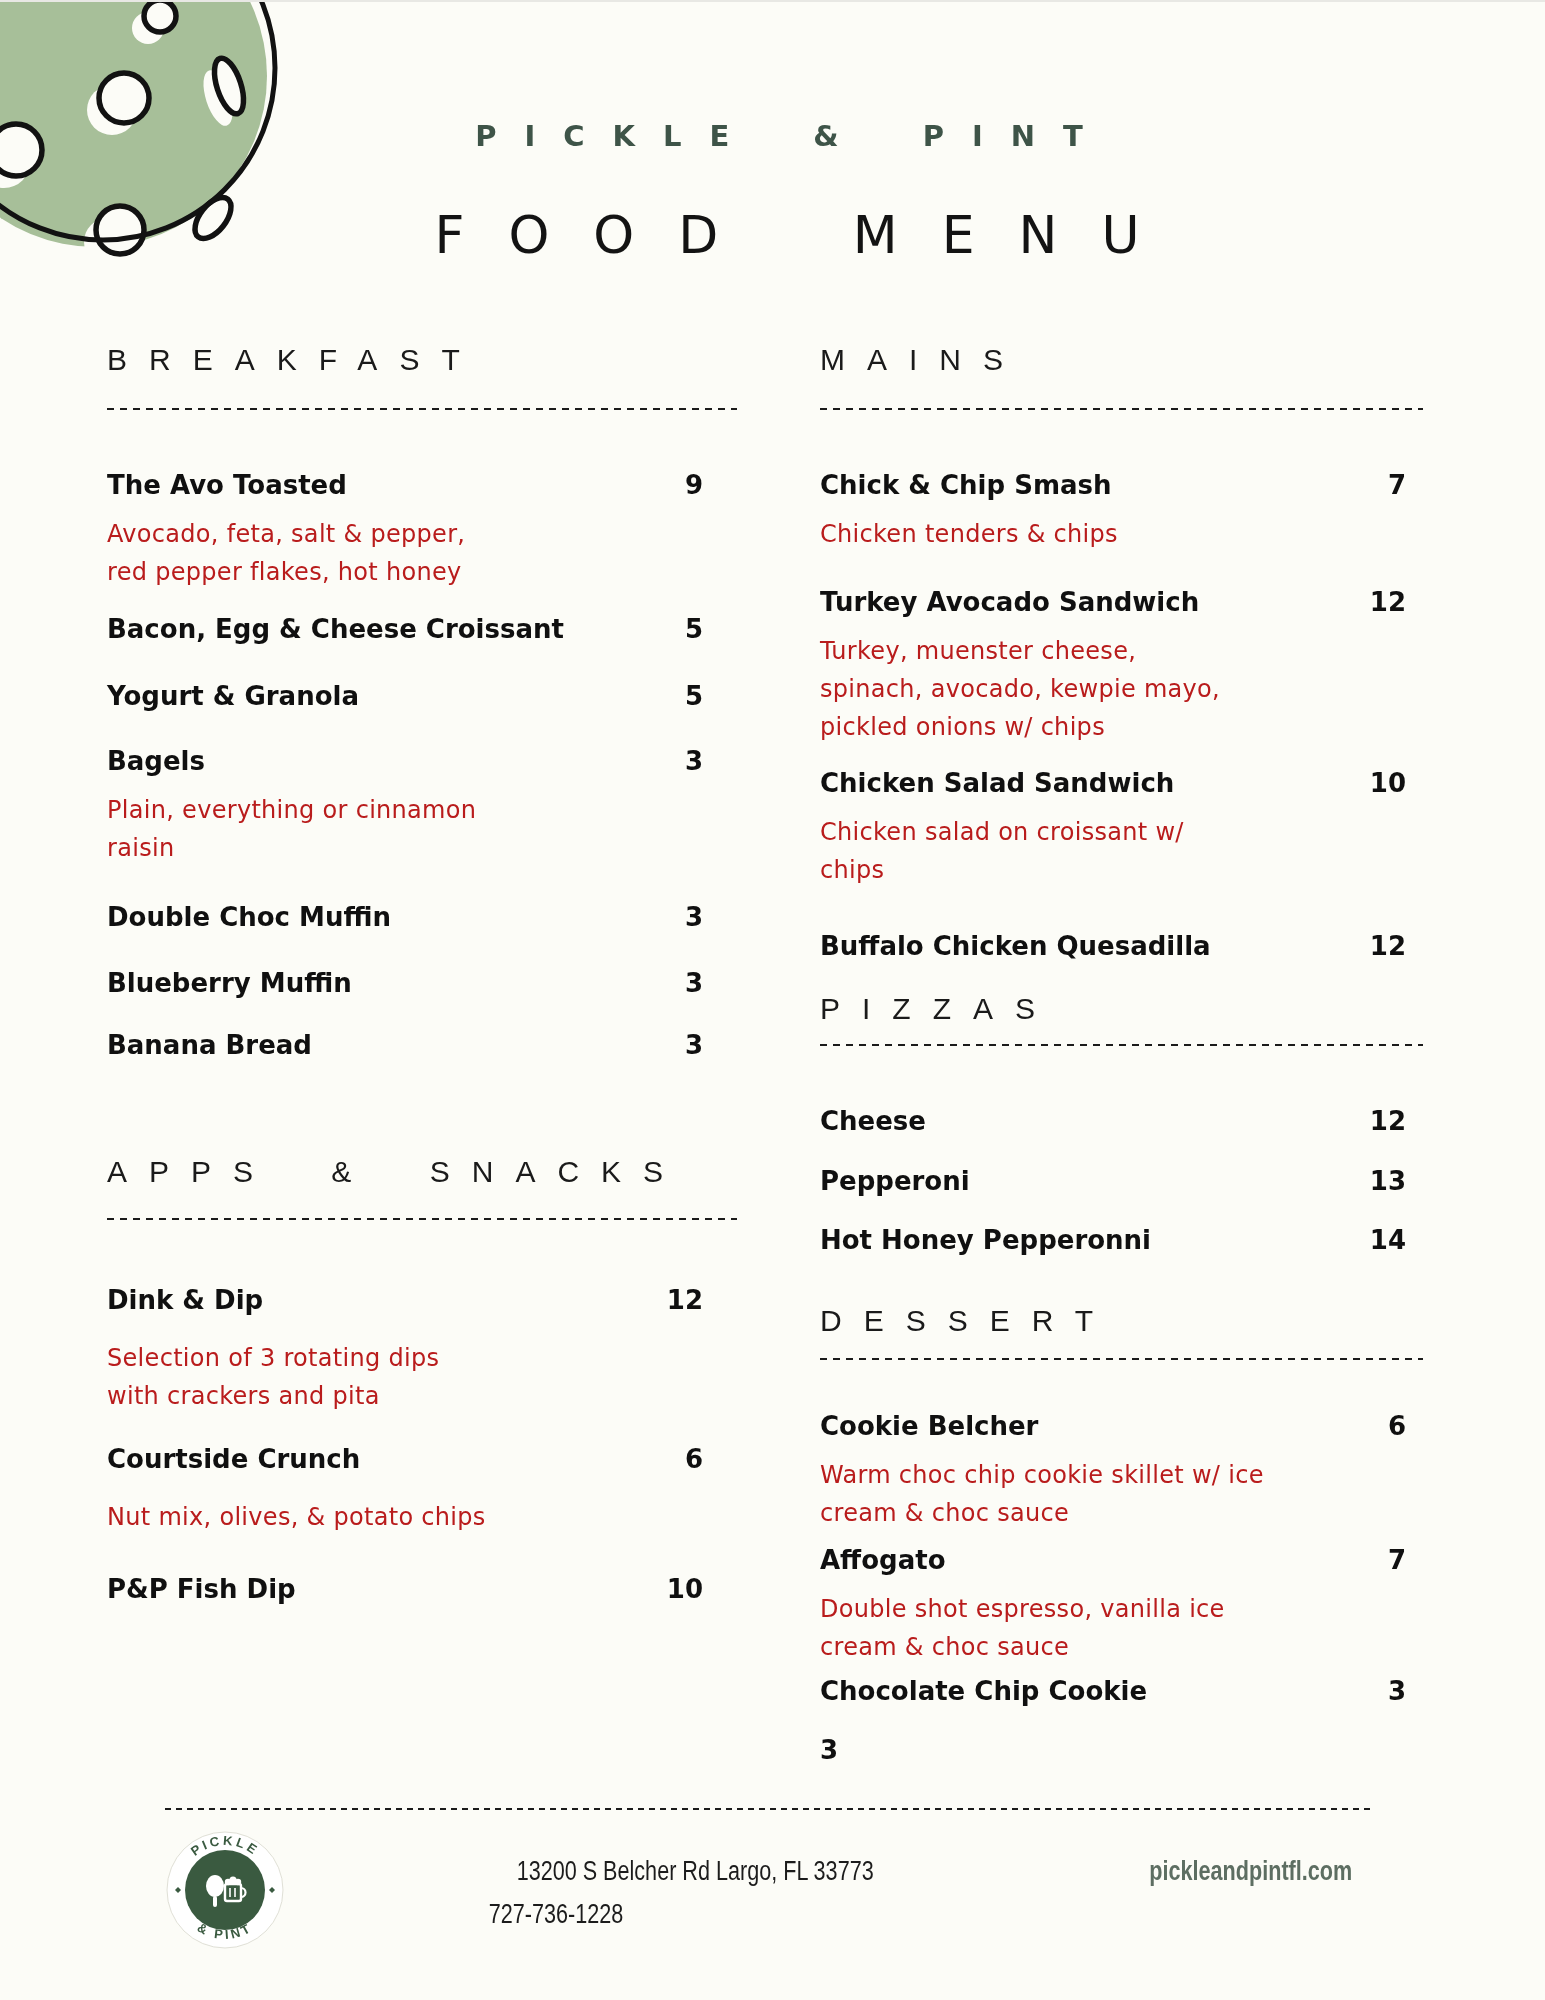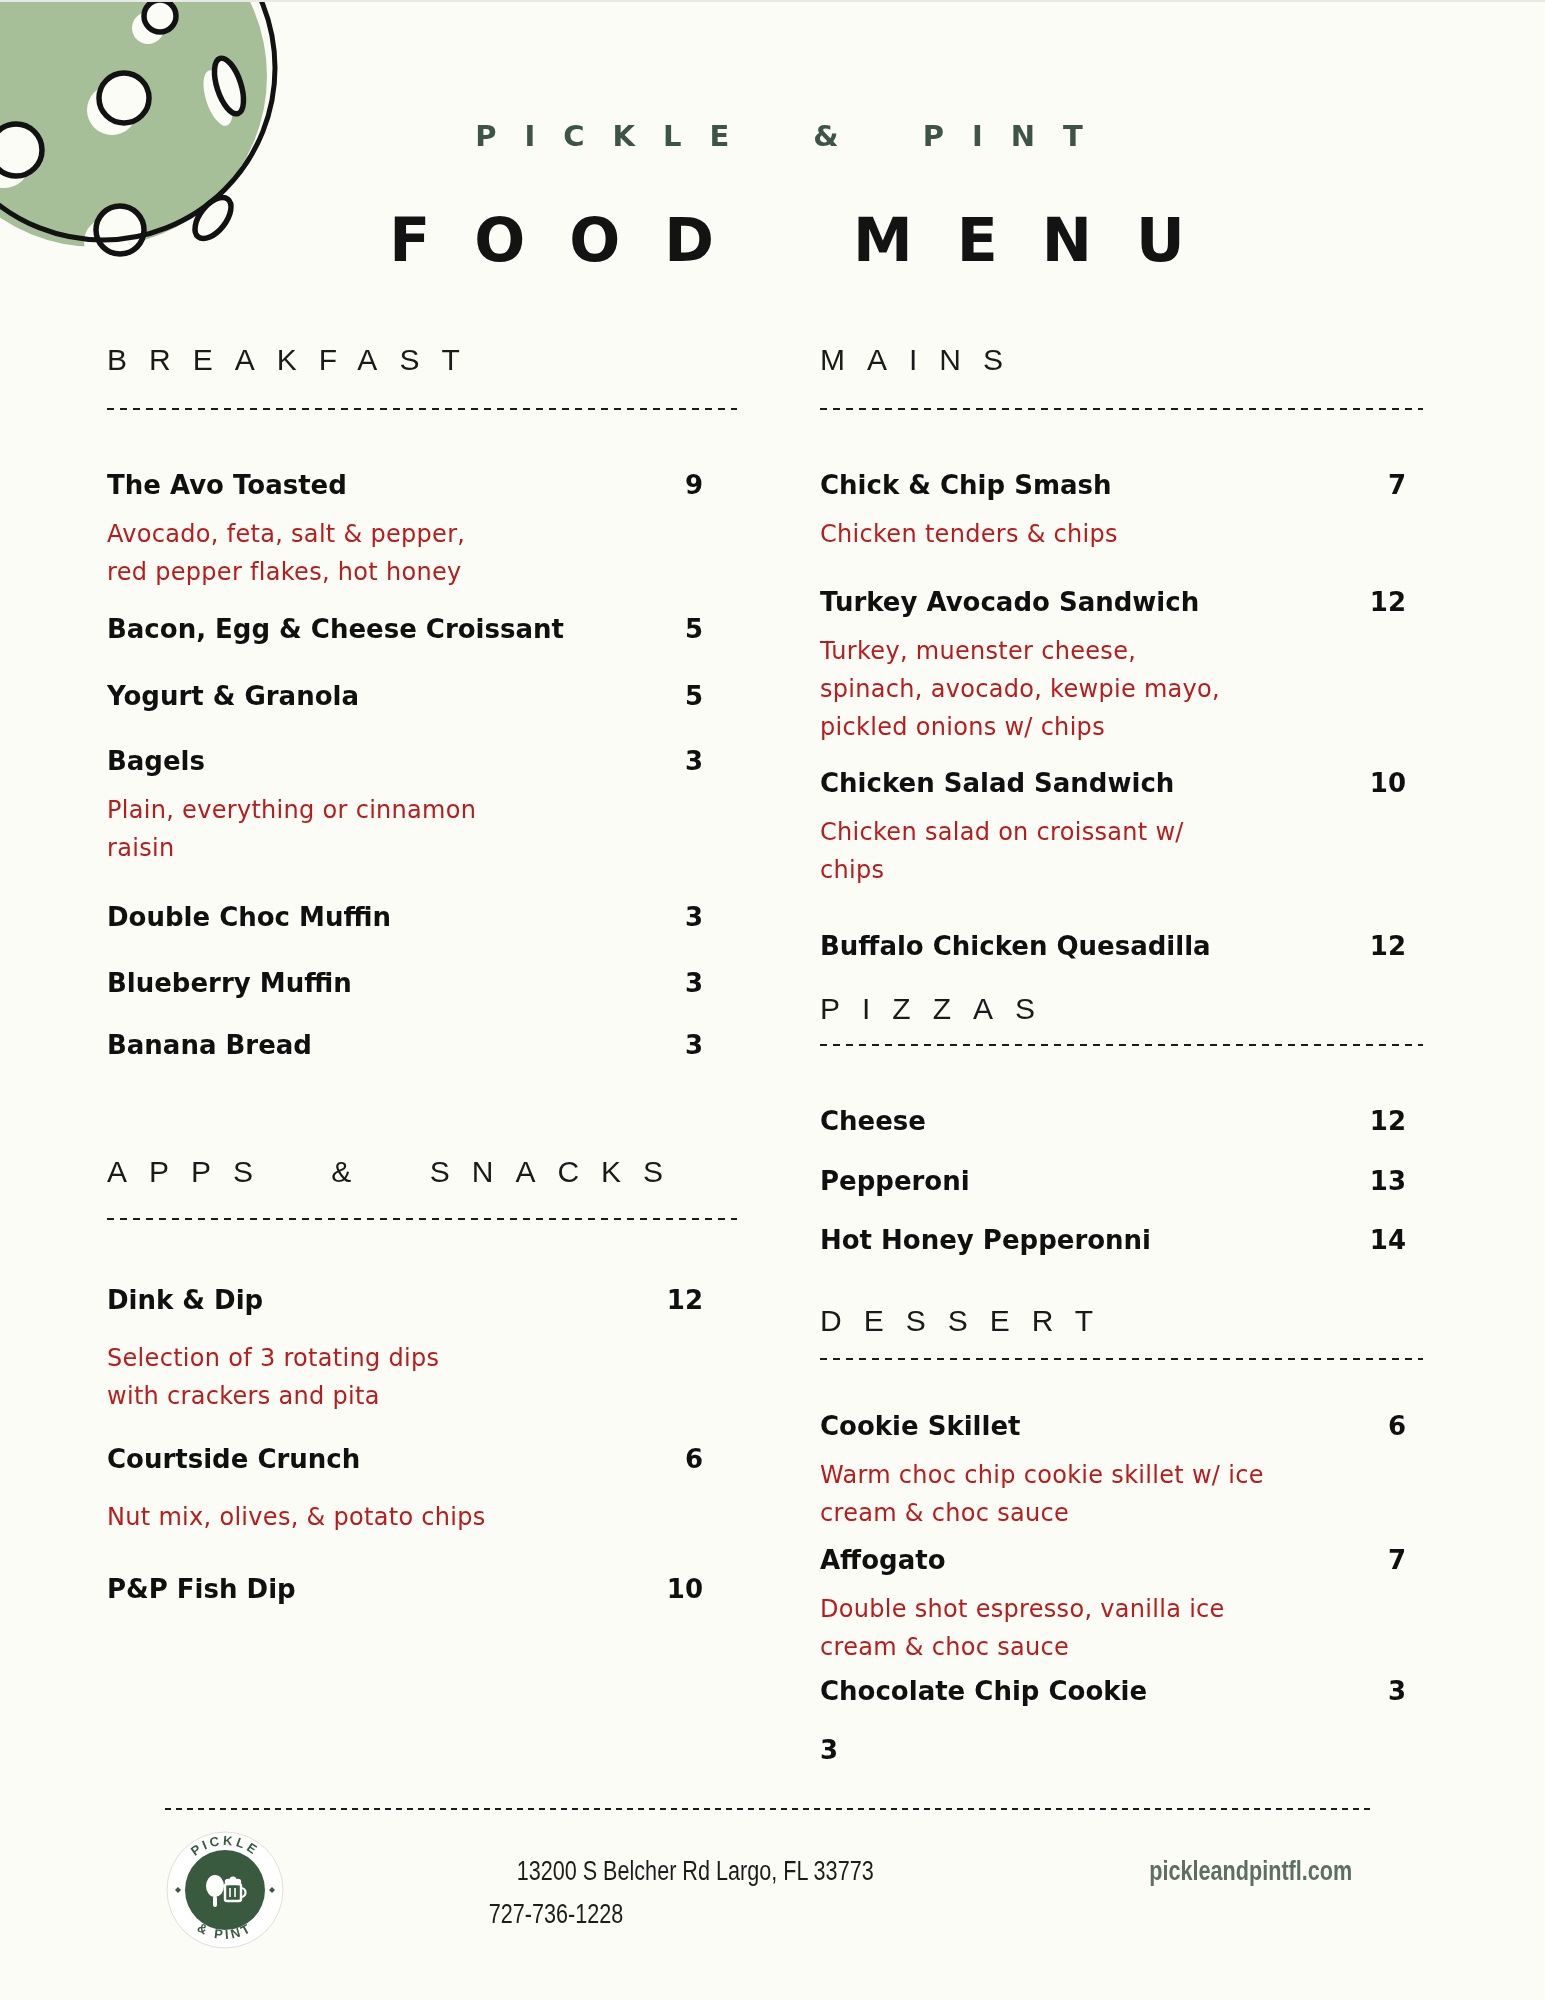--- a/index.html
+++ b/index.html
@@ -10,21 +10,21 @@
   }
   
   .ball{position:absolute;left:0;top:0;width:300px;height:258px;}
   .brand{
     position:absolute;left:107px;top:117px;width:1316px;text-align:center;
     font-weight:bold;font-size:29px;letter-spacing:28px;word-spacing:18px;
     padding-left:28px;color:#3e5448;
   }
   .page-title{
     position:absolute;left:107px;top:203px;width:1316px;text-align:center;
-    font-weight:bold;font-size:60px;letter-spacing:44px;word-spacing:30px;
+    font-weight:normal;font-size:52px;letter-spacing:44px;word-spacing:30px;
     padding-left:44px;color:#131313;
   }
   
   .col{position:absolute;top:0;}
   .col-left{left:107px;width:630px;}
   .col-right{left:820px;width:603px;}
   .sec-head{
     position:absolute;left:0;
     font-family:"Liberation Sans",sans-serif;font-weight:400;
     font-size:30px;letter-spacing:22px;word-spacing:26px;color:#1a1a1a;white-space:nowrap;
@@ -217,21 +217,21 @@
           <span class="iname">Hot Honey Pepperonni</span>
           <span class="iprice">14</span>
         </div>
     </div>
 
     <div class="sec-head" style="top:1302px">DESSERT</div>
     <div class="dash" style="top:1356px"></div>
 
     <div class="item" style="top:1408px">
       <div class="row">
-          <span class="iname">Cookie Skillet</span>
+          <span class="iname">Cookie Belcher</span>
           <span class="iprice">6</span>
         </div>
       <div class="idesc">Warm choc chip cookie skillet w/ ice
 cream &amp; choc sauce</div>
     </div>
     <div class="item" style="top:1542px">
       <div class="row">
           <span class="iname">Affogato</span>
           <span class="iprice">7</span>
         </div>

